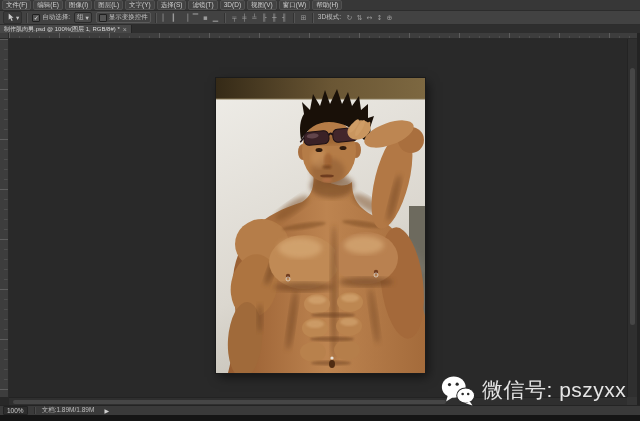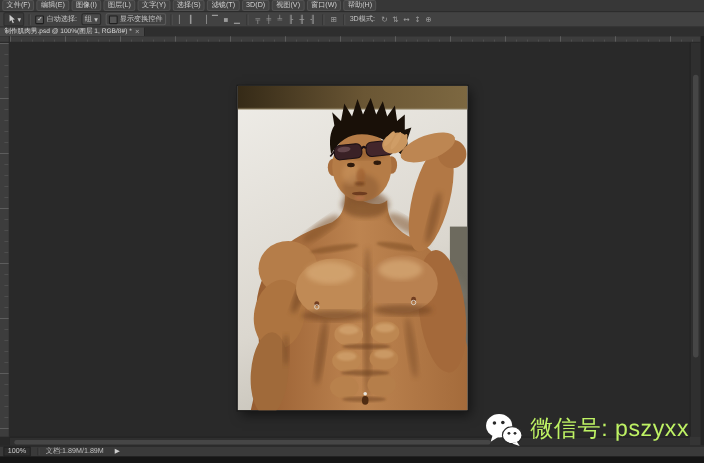--- a/index.html
+++ b/index.html
@@ -68,21 +68,21 @@
   .sbarrow{color:#cfcfcf;font-size:6px;margin-left:4px;}
   .windowbottom{position:absolute;left:0;top:415px;width:640px;height:6px;background:#151515;}
 
   
   .photo{position:absolute;left:216px;top:78px;width:209px;height:295px;
          box-shadow:0 0 0 1px #1b1b1b,3px 4px 10px rgba(0,0,0,.55);}
   .photo svg{display:block;}
 
   
   .watermark{position:absolute;left:441px;top:373px;display:flex;align-items:center;gap:7px;z-index:30;}
-  .wmtext{color:#bef264;font-size:21px;line-height:34px;letter-spacing:.5px;white-space:nowrap;}
+  .wmtext{color:#e5e5e5;font-size:21px;line-height:34px;letter-spacing:.5px;white-space:nowrap;}
 </style>
 </head>
 <body>
 
 <div class="app">
 
   <div class="menubar">
       <span class="menuitem">文件(F)</span>
       <span class="menuitem">编辑(E)</span>
       <span class="menuitem">图像(I)</span>

